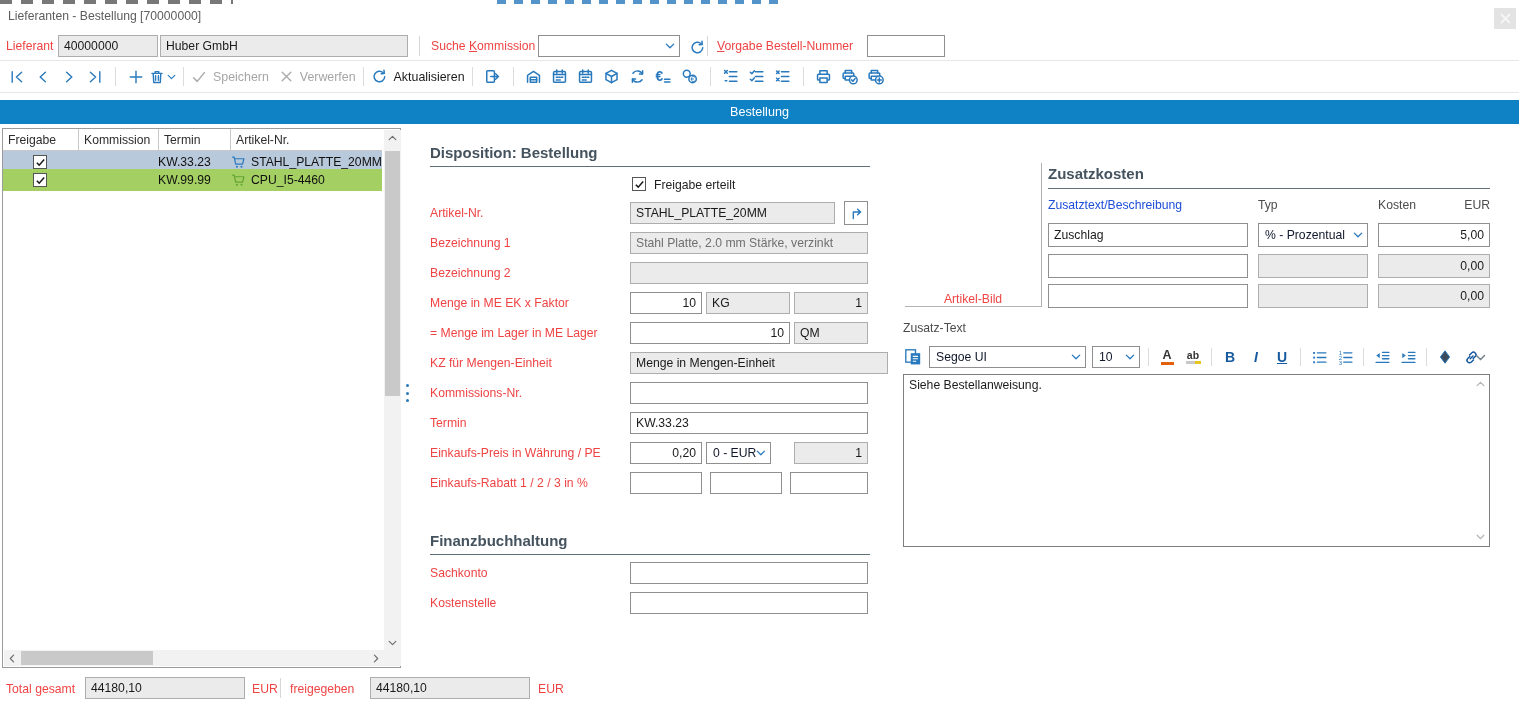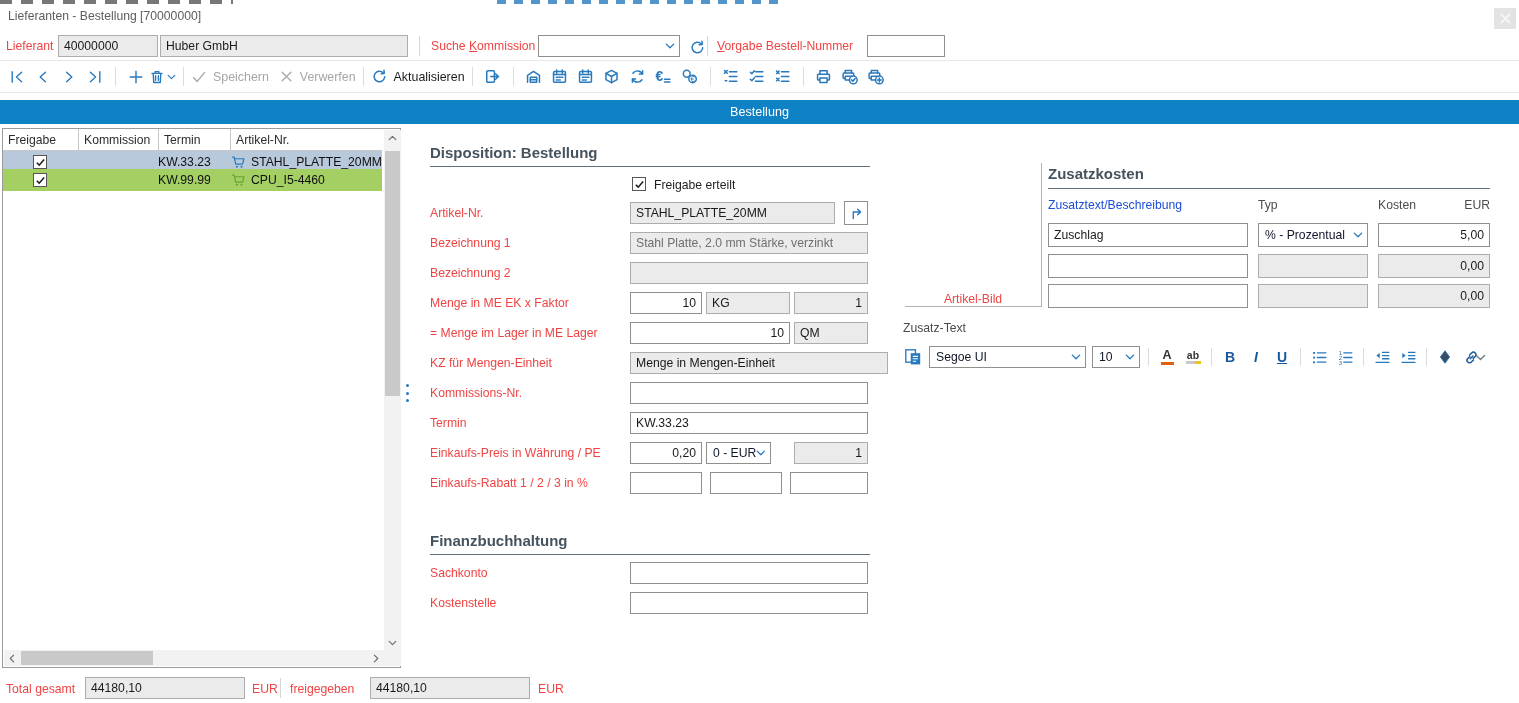--- a/index.html
+++ b/index.html
@@ -597,20 +597,35 @@
           <path d="M6.8 9.2l2.6-2.6M9.6 9l1.9-1.9a2.4 2.4 0 0 0-3.4-3.4L6.2 5.6M6.4 7 4.5 8.9a2.4 2.4 0 0 0 3.4 3.4l1.9-1.9"></path>
         </svg>
       </div>
     <div class="rtbtn" style="position:absolute;right:0">
         <svg width="11" height="7" viewBox="0 0 10 6">
           <path d="M1.3 1.1 5 4.8 8.7 1.1" stroke="#72808c" stroke-width="1.3" fill="none" stroke-linecap="round"></path>
         </svg>
       </div>
   </div>
 
+  <div class="abs" style="left:903px;top:374px;width:587px;height:173px;border:1px solid #7d7d7d;background:#fff">
+    <div style="position:absolute;left:5px;top:3px;right:20px;font-size:12.2px;color:#1c1c1c">Siehe Bestellanweisung.</div>
+    <div class="abs" style="right:2px;top:2px;width:14px;height:167px">
+      <div class="sb-arrow" style="height:14px">
+          <svg width="9" height="6" viewBox="0 0 10 6">
+            <path d="M1.3 4.8 5 1.1l3.7 3.7" stroke="#b5b5b5" stroke-width="1.4" fill="none" stroke-linecap="round"></path>
+          </svg>
+        </div>
+      <div class="sb-arrow" style="position:absolute;bottom:0;width:100%;height:14px">
+          <svg width="9" height="6" viewBox="0 0 10 6">
+            <path d="M1.3 1.1 5 4.8 8.7 1.1" stroke="#b5b5b5" stroke-width="1.4" fill="none" stroke-linecap="round"></path>
+          </svg>
+        </div>
+    </div>
+  </div>
 
   <span class="abs lbl" style="left:6px;top:682px">Total gesamt</span>
   <div class="fld ro" style="left:85px;top:677px;width:160px">
       <span>44180,10</span>
     </div>
   <span class="abs lbl" style="left:252px;top:682px">EUR</span>
   <div class="vsep" style="left:280px;top:678px;height:20px"></div>
   <span class="abs lbl" style="left:290px;top:682px">freigegeben</span>
   <div class="fld ro" style="left:370px;top:677px;width:160px">
       <span>44180,10</span>

